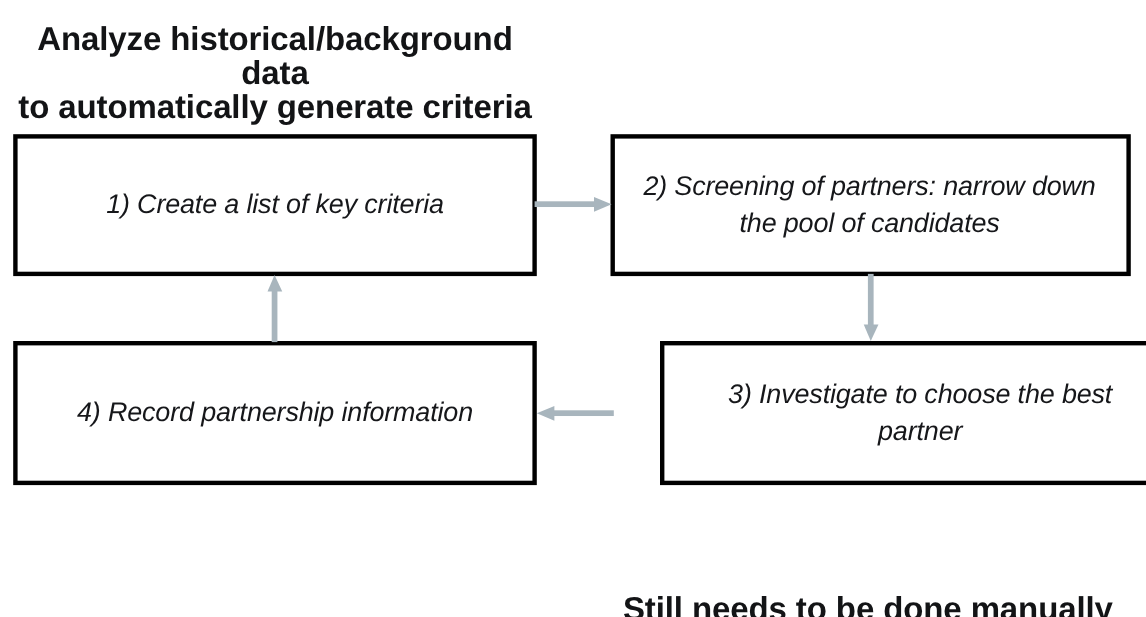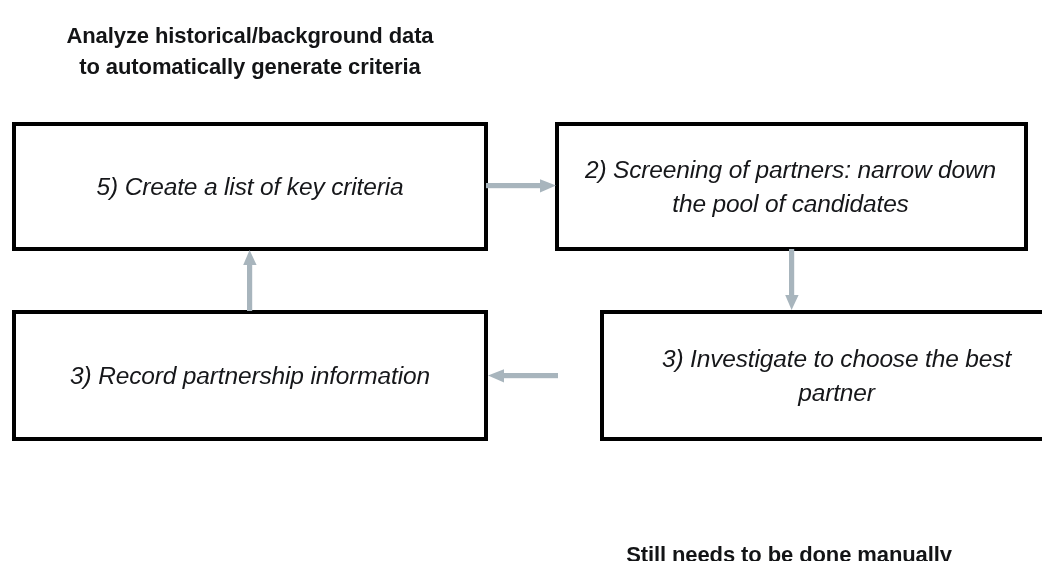--- a/index.html
+++ b/index.html
@@ -22,21 +22,21 @@
     top: 0;
     width: 1042px;
     height: 561px;
   }
 
   
   .caption {
     position: absolute;
     font-family: "Liberation Sans", sans-serif;
     font-weight: bold;
-    font-size: 22px;
+    font-size: 30px;
     line-height: 31px;
     color: #131416;
     text-align: center;
     letter-spacing: -0.1px;
     white-space: pre-line;
   }
   #caption-top-left   { left: 10px;  top: 20px;  width: 480px; }
   #caption-top-right  { left: 553px; top: 20px;  width: 478px; }
   #caption-bottom-left  { left: 10px;  top: 477px; width: 480px; }
   #caption-bottom-right { left: 550px; top: 495px; width: 478px; margin-top: 44px; }
@@ -84,33 +84,33 @@
 <div class="stage">
 
   <div class="caption" id="caption-top-left">Analyze historical/background data
 to automatically generate criteria</div>
 
 
 
   <div class="caption" id="caption-bottom-right">Still needs to be done manually</div>
 
   <div class="flow-box" id="box-1">
-    <span class="box-text">5) Create a list of key criteria</span>
+    <span class="box-text">1) Create a list of key criteria</span>
   </div>
 
   <div class="flow-box" id="box-2">
     <span class="box-text">2) Screening of partners: narrow down the pool of candidates</span>
   </div>
 
   <div class="flow-box" id="box-3">
     <span class="box-text">3) Investigate to choose the best partner</span>
   </div>
 
   <div class="flow-box" id="box-4">
-    <span class="box-text">3) Record partnership information</span>
+    <span class="box-text">4) Record partnership information</span>
   </div>
 
   <svg class="arrow-svg" id="arrow-1-to-2" viewBox="0 0 72 30">
     <g fill="#a8b5bd">
       <rect x="0" y="12" width="56" height="5.2"></rect>
       <path d="M54 8.2 L70 14.6 L54 21.6 Z"></path>
     </g>
   </svg>
 
   <svg class="arrow-svg" id="arrow-2-to-3" viewBox="0 0 30 62">

